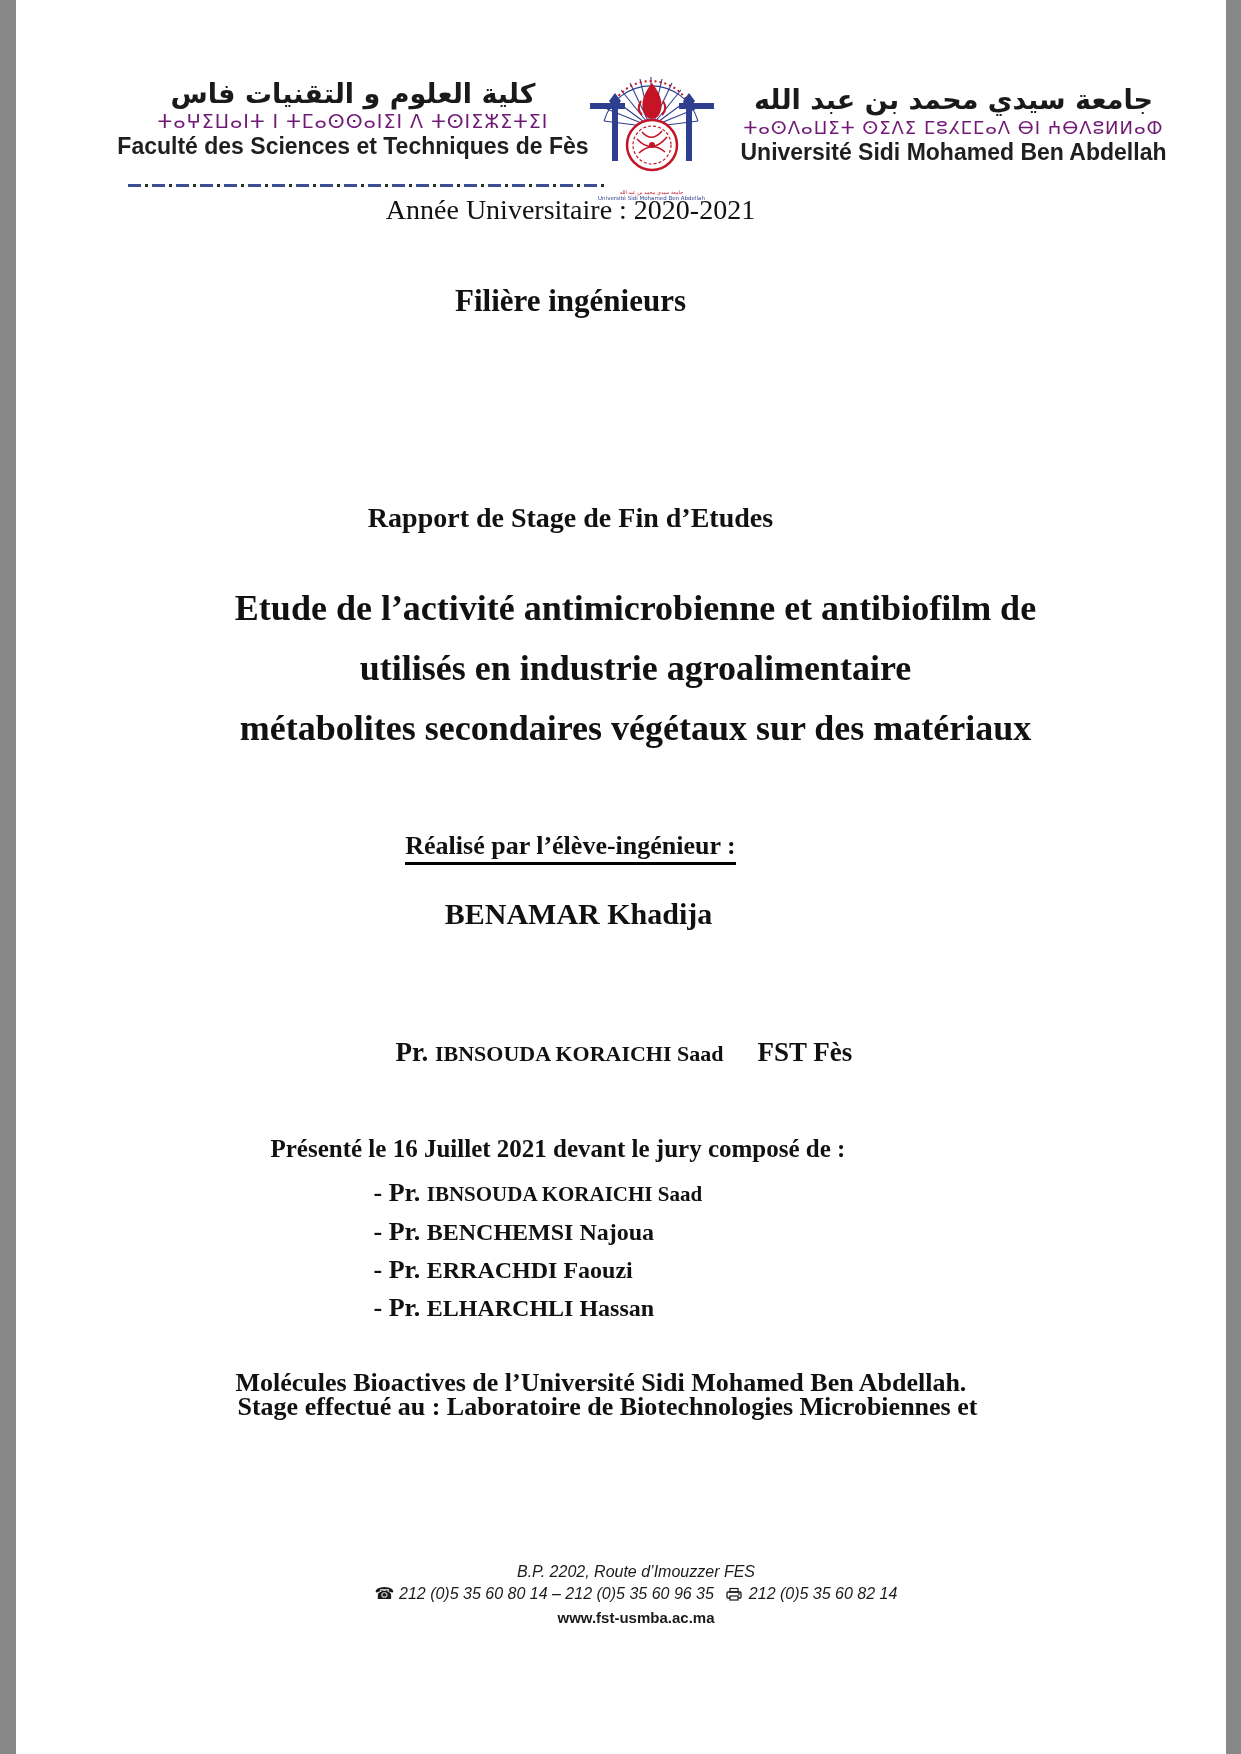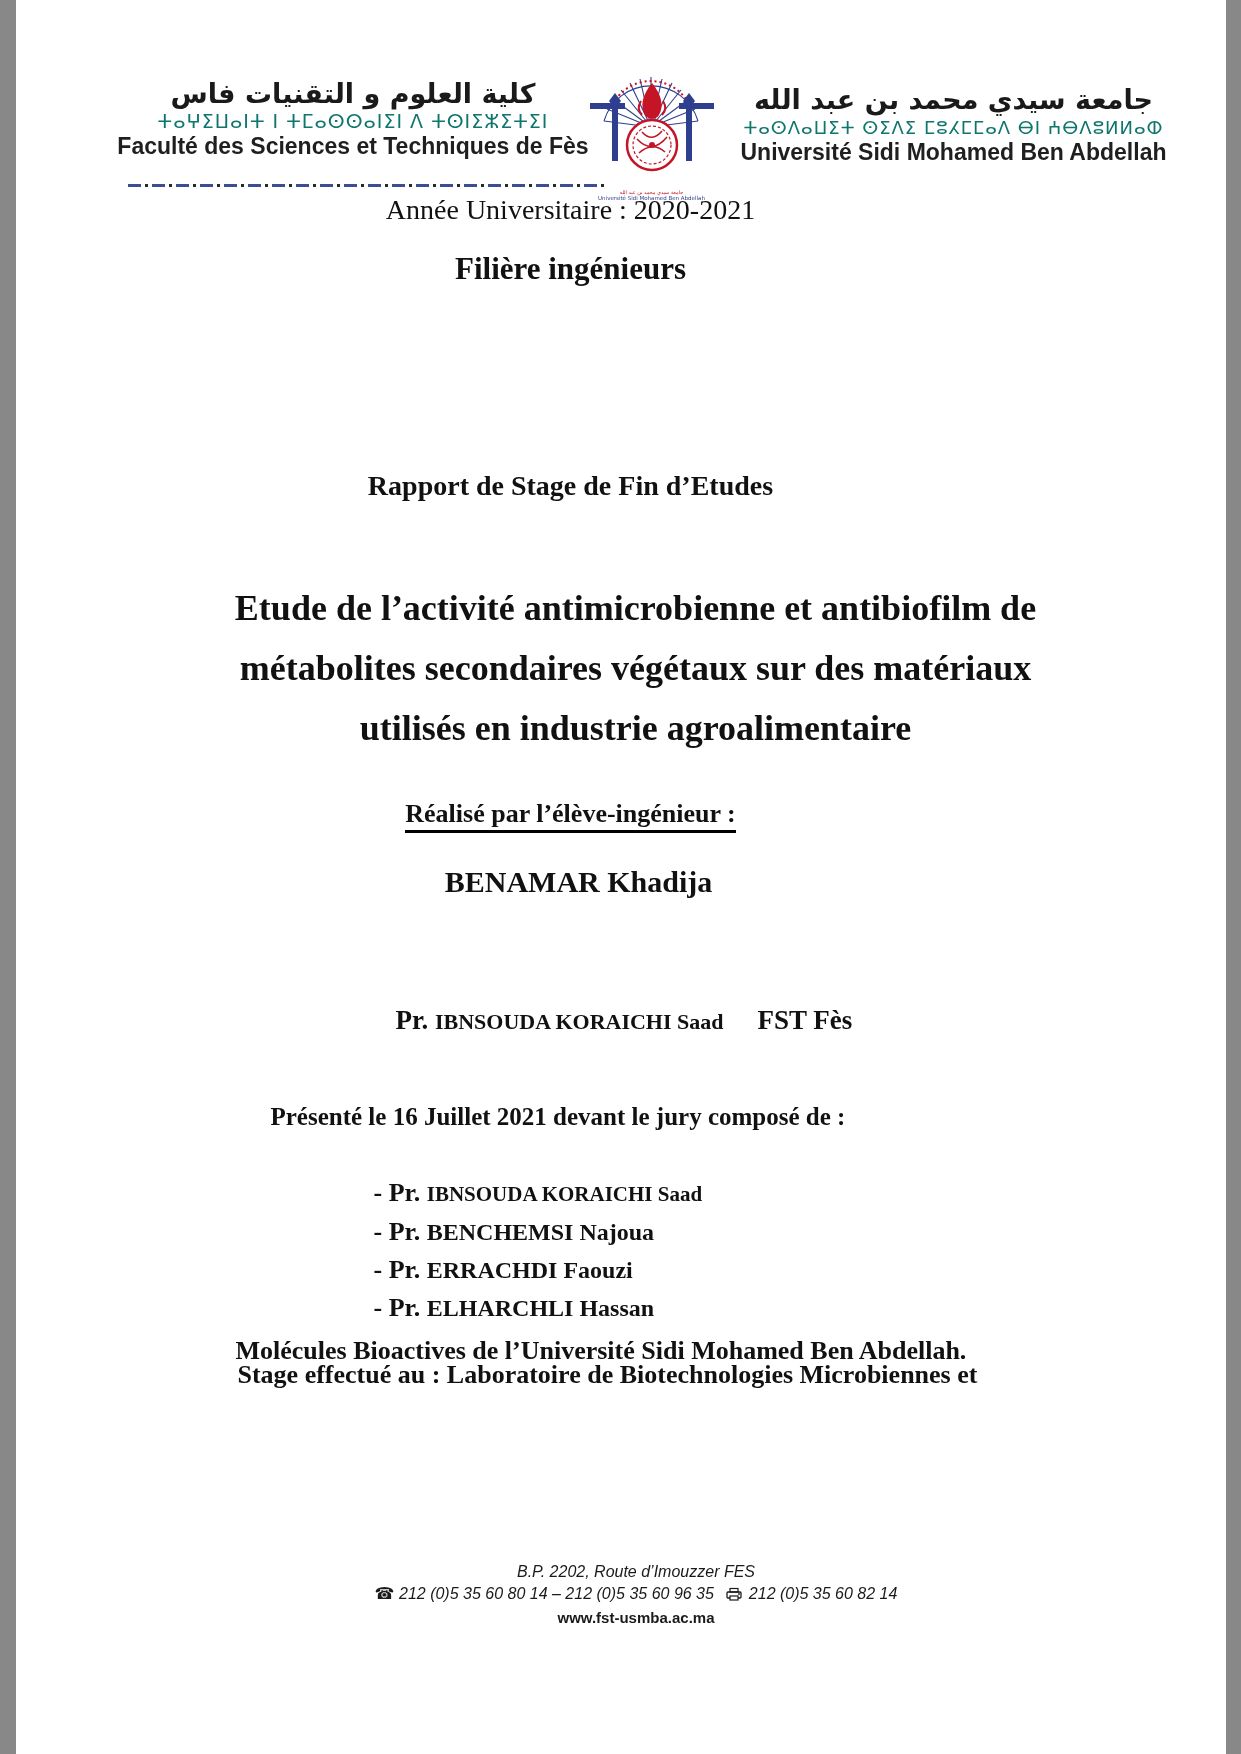--- a/index.html
+++ b/index.html
@@ -4,30 +4,30 @@
 <style>
   html,body{margin:0;padding:0;background:#888;}
   .page{
     position:relative;width:1210px;height:1754px;background:#ffffff;
     font-family:"Liberation Serif",serif;color:#111;overflow:hidden;margin:0 auto;
   }
   .abs{position:absolute;}
   
   .hdr-block{text-align:center;line-height:1.05;}
   .ar{font-family:"DejaVu Sans",sans-serif;font-weight:700;direction:rtl;color:#1a1a1a;}
-  .tif{font-family:"DejaVu Sans",sans-serif;color:#0f766e;letter-spacing:1px;}
+  .tif{font-family:"DejaVu Sans",sans-serif;color:#701a75;letter-spacing:1px;}
   .hdr-fr{font-family:"Liberation Sans",sans-serif;font-weight:700;color:#1f1f1f;}
   .dashrule{
     height:3px;
     background:repeating-linear-gradient(90deg,#3c4f93 0 13px,transparent 13px 17px,#2a2a2a 17px 20px,transparent 20px 24px);
   }
   
   .c555{left:0;width:1110px;text-align:center;}
   .serif-reg{font-weight:400;}
-  .b{font-weight:700;}
+  .b{font-weight:700;margin-top:32px;}
   .u{border-bottom:3px solid #000;padding-bottom:1px;display:inline-block;}
   .title-block{left:120px;width:1000px;text-align:center;font-weight:700;font-size:36px;line-height:60px;}
   .caps-sm{font-size:22px;}
   .jury-li{font-weight:700;font-size:24px;line-height:38px;white-space:pre;}
   .jury-li .pr{font-size:26px;}
   .jury-li.first .caps{font-size:21px;}
   .foot{font-family:"Liberation Sans",sans-serif;text-align:center;color:#1a1a1a;}
   .logo-cap{font-family:"DejaVu Sans",sans-serif;text-align:center;line-height:1.2;}
   ul{margin:0;padding:0;list-style:none;}
 </style>
@@ -92,22 +92,22 @@
   </div>
 
   <div class="abs c555 serif-reg" style="top:194px;font-size:28px;">Année Universitaire : 2020-2021</div>
 
   <div class="abs c555 b" style="top:251px;font-size:31px;">Filière ingénieurs</div>
 
   <div class="abs c555 b" style="top:470px;font-size:28px;">Rapport de Stage de Fin d’Etudes</div>
 
   <div class="abs title-block" style="top:578px;">
     <div>Etude de l’activité antimicrobienne et antibiofilm de</div>
+    <div>utilisés en industrie agroalimentaire</div>
     <div>métabolites secondaires végétaux sur des matériaux</div>
-    <div>utilisés en industrie agroalimentaire</div>
   </div>
 
   <div class="abs c555" style="top:799px;font-size:26px;"><span class="b u">Réalisé par l’élève-ingénieur :</span></div>
   <div class="abs c555 b" style="top:865px;font-size:30px;left:8px;">BENAMAR Khadija</div>
 
   <div class="abs b" style="top:1005px;left:380px;font-size:27px;white-space:pre;"><span>Pr.</span> <span class="caps-sm">IBNSOUDA KORAICHI Saad</span></div>
   <div class="abs b" style="top:1005px;left:742px;font-size:27px;">FST Fès</div>
 
   <div class="abs b" style="top:1103px;left:255px;font-size:25px;">Présenté le 16 Juillet 2021 devant le jury composé de :</div>
   <ul class="abs" style="top:1174px;left:358px;">

